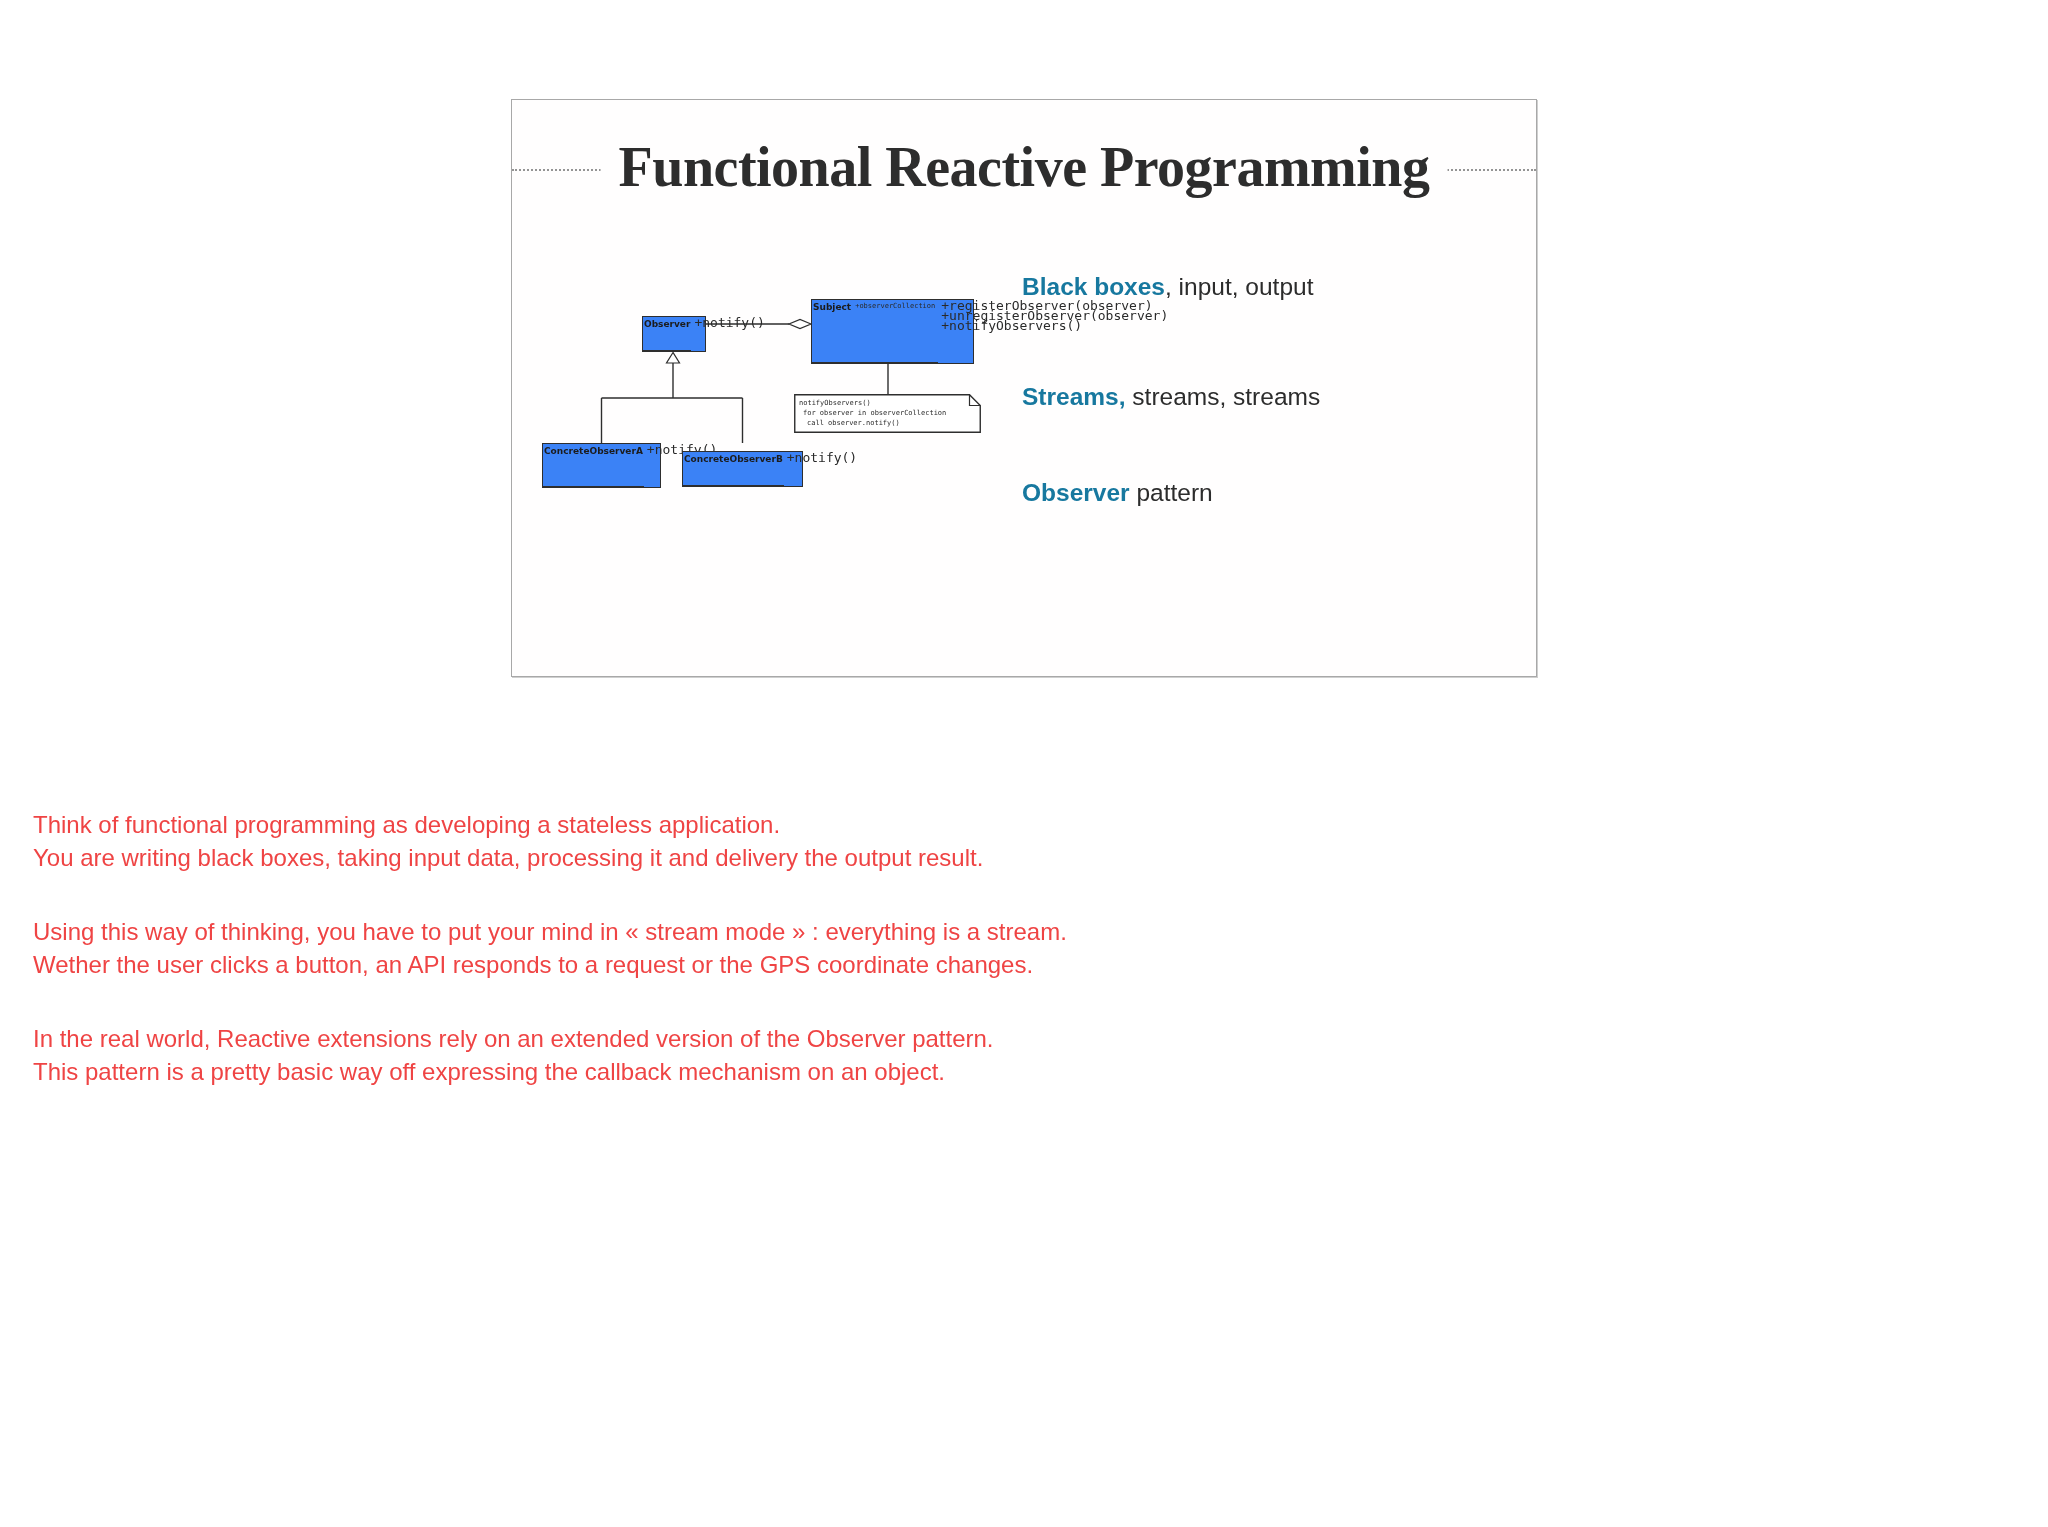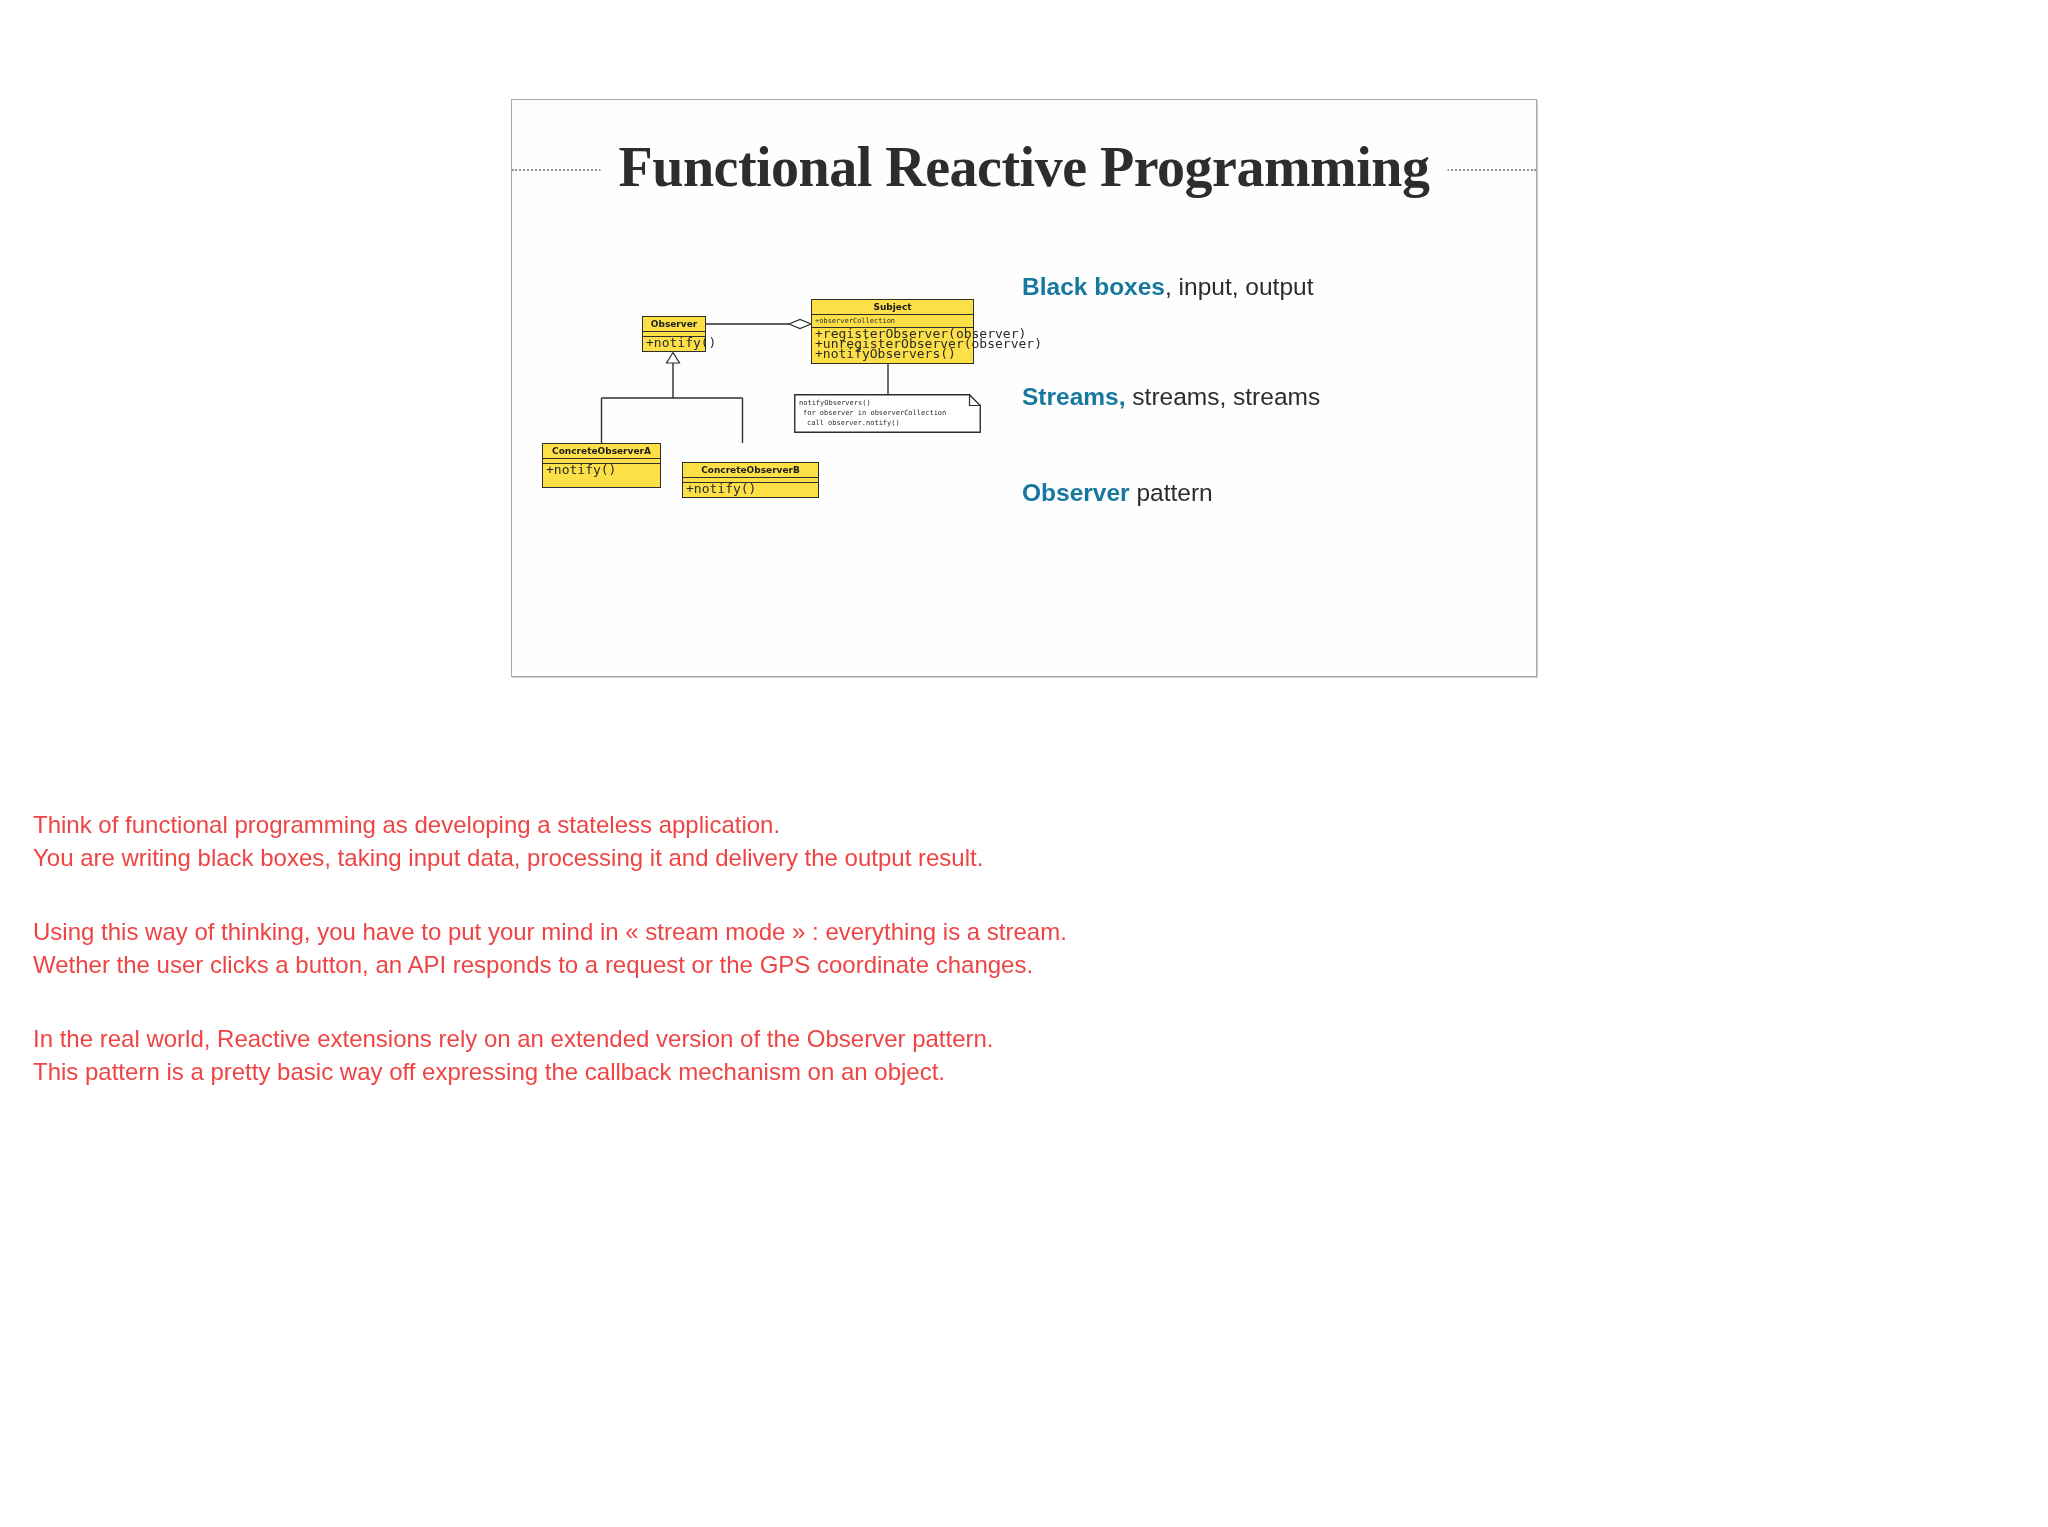--- a/index.html
+++ b/index.html
@@ -23,22 +23,22 @@
     position:absolute; top:32px; left:50%; transform:translateX(-50%);
     font-family:"Liberation Serif","DejaVu Serif",serif;
     font-size:56px; font-weight:700; line-height:70px; letter-spacing:-0.5px;
     color:#2d2d2d; white-space:nowrap; background:#fffefe; padding:0 18px;
   }
 
   
   .diagram { position:absolute; inset:0; }
   .connectors { position:absolute; left:0; top:0; pointer-events:none; }
   .uml-class {
-    position:absolute; background:#fde047; border:1.5px solid #2e2e2e;
-    display:flex; flex-direction:column;
+    position:absolute; background:#3b82f6; border:1.5px solid #2e2e2e;
+    display:flex; 
   }
   .uml-name {
     font-family:"DejaVu Sans",sans-serif; font-weight:bold; font-size:9px;
     line-height:12px; text-align:center; color:#1c1c1c;
     border-bottom:1px solid #2e2e2e; padding:1px 1px;
   }
   .uml-attrs {
     font-family:"DejaVu Sans Mono",monospace; font-size:7px; line-height:10px;
     color:#2a2a2a; border-bottom:1px solid #2e2e2e; padding:1px 3px; min-height:5px;
   }
@@ -123,21 +123,21 @@
       </div>
 
       <div class="uml-class" style="left:30px;top:343px;width:119px;height:45px">
         <div class="uml-name">ConcreteObserverA</div>
         <div class="uml-attrs empty"></div>
         <div class="uml-methods">
           <div>+notify()</div>
         </div>
       </div>
 
-      <div class="uml-class" style="left:170px;top:362px;width:137px;height:36px">
+      <div class="uml-class" style="left:170px;top:351px;width:121px;height:36px">
         <div class="uml-name">ConcreteObserverB</div>
         <div class="uml-attrs empty"></div>
         <div class="uml-methods">
           <div>+notify()</div>
         </div>
       </div>
     </div>
 
     <div class="bullets">
       <div class="bullet b1">

